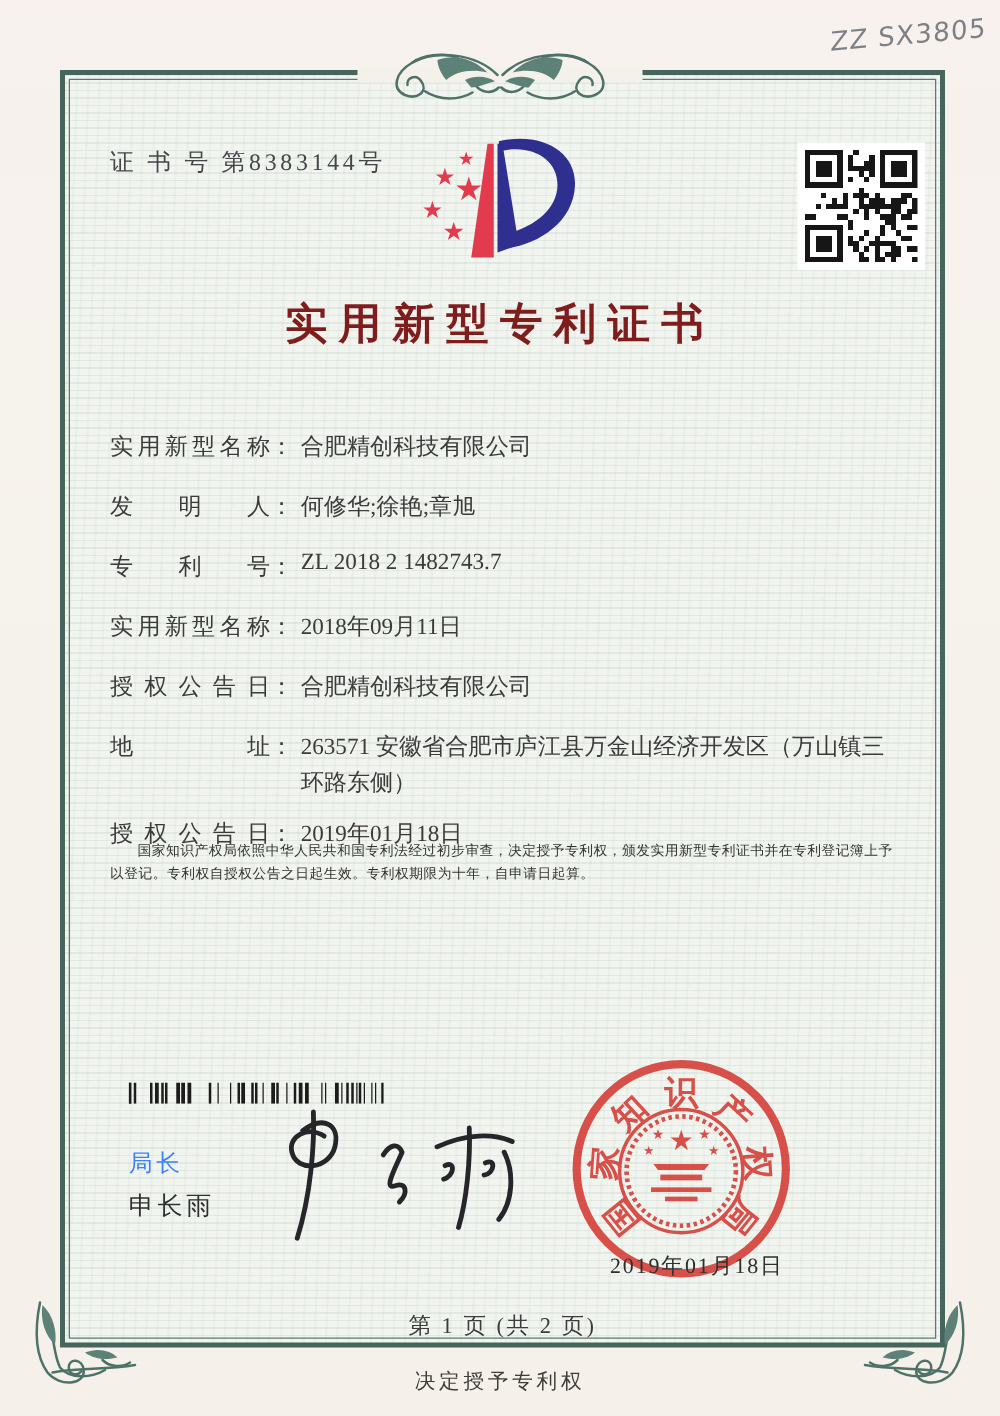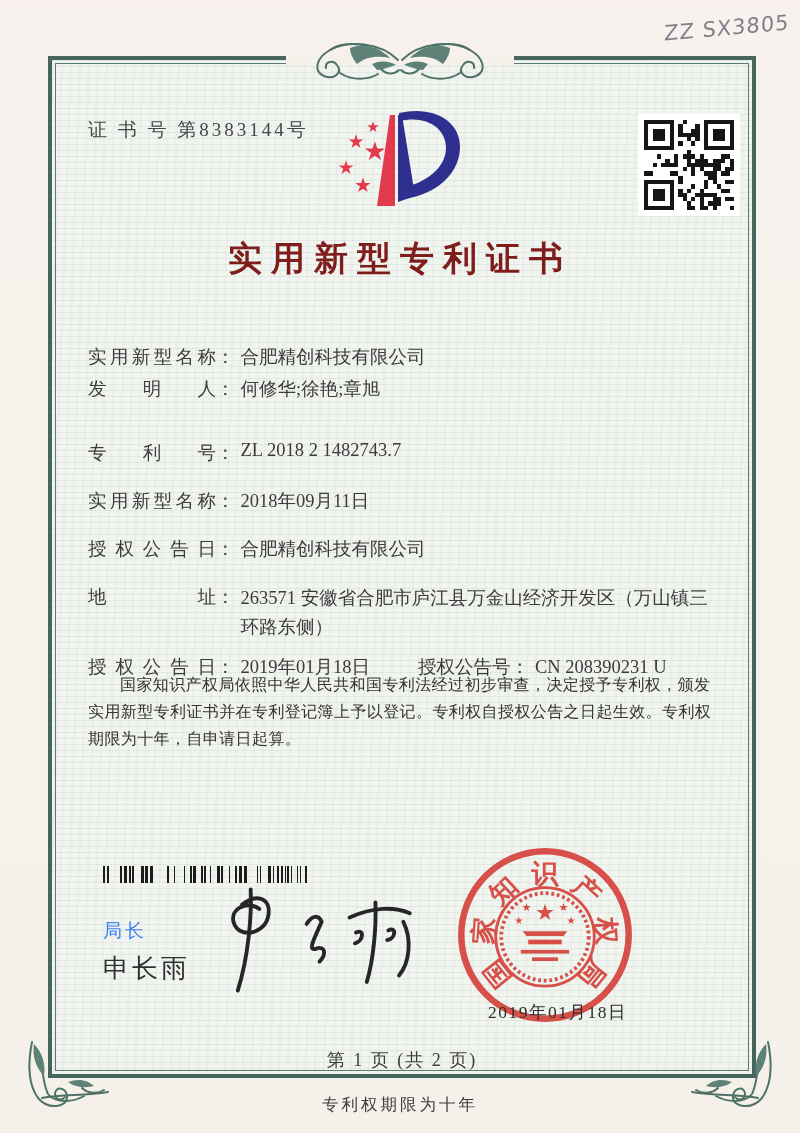--- a/index.html
+++ b/index.html
@@ -36,25 +36,25 @@
   .fields { left:88px; top:338px; width:640px; font-size:18.5px; color:#3b3b3b; }
   .field-row { position:absolute; left:0; white-space:nowrap; }
   .field-label {
     display:inline-block; width:128px; text-align:justify; text-align-last:justify;
     vertical-align:top;
   }
   .field-colon { display:inline-block; vertical-align:top; }
   .field-value { display:inline-block; vertical-align:top; margin-left:6px; }
   .field-value.wrap { white-space:normal; width:470px; line-height:1.55; }
   .pair2 { position:absolute; left:330px; white-space:nowrap; }
-  .paras { left:88px; top:672px; width:630px; font-size:16px; line-height:1.68; color:#34352f; letter-spacing:.4px; }
+  .paras { left:88px; top:672px; width:630px; font-size:11px; line-height:1.68; color:#34352f; letter-spacing:.4px; }
   .paras p { text-indent:2em; }
   .barcode { left:103px; top:866px; width:204px; height:17px; }
   .director-title { left:103px; top:918px; font-size:19px; letter-spacing:3px; color:#3b82f6; font-family:"Liberation Sans",sans-serif; }
-  .director-name  { left:103px; top:951px; font-size:26px; letter-spacing:3px; color:#2e2f31; font-family:"Liberation Sans",sans-serif; }
+  .director-name  { left:103px; top:951px; font-size:20px; letter-spacing:3px; color:#2e2f31; font-family:"Liberation Sans",sans-serif; }
   .signature { left:212px; top:882px; }
   .seal { left:452px; top:842px; }
   .seal-date { left:488px; top:1000px; font-size:17.5px; letter-spacing:1.5px; color:#2f2f2f; z-index:5; }
   .page-indicator { left:48px; top:1048px; width:708px; text-align:center; font-size:18px; color:#3c3c3c; letter-spacing:2px; }
   .back-note { left:0; top:1094px; width:800px; text-align:center; font-size:16.5px; color:#3c3c38; letter-spacing:3px; }
   .top-ornament { left:280px; top:34px; z-index:3; }
   .corner-flourish { z-index:3; }
   .cf-left  { left:22px;  top:1038px; }
   .cf-right { left:688px; top:1038px; }
   .logo { left:333px; top:108px; }
@@ -257,38 +257,37 @@
       <rect x="2" y="16" width="3" height="3" fill="#161616"></rect>
     </svg>
 </div>
 
 <div class="abs title">实用新型专利证书</div>
 
 <div class="abs fields">
   <div class="field-row" style="top:6px">
     <span class="field-label">实用新型名称</span><span class="field-colon">：</span><span class="field-value">合肥精创科技有限公司</span>
   </div>
-  <div class="field-row" style="top:38px">
+  <div class="field-row" style="top:54px">
     <span class="field-label">发明人</span><span class="field-colon">：</span><span class="field-value">何修华;徐艳;章旭</span>
   </div>
   <div class="field-row" style="top:102px">
     <span class="field-label">专利号</span><span class="field-colon">：</span><span class="field-value">ZL 2018 2 1482743.7</span>
   </div>
   <div class="field-row" style="top:150px">
     <span class="field-label">实用新型名称</span><span class="field-colon">：</span><span class="field-value">2018年09月11日</span>
   </div>
   <div class="field-row" style="top:198px">
     <span class="field-label">授权公告日</span><span class="field-colon">：</span><span class="field-value">合肥精创科技有限公司</span>
   </div>
   <div class="field-row" style="top:246px">
     <span class="field-label">地址</span><span class="field-colon">：</span><span class="field-value wrap">263571 安徽省合肥市庐江县万金山经济开发区（万山镇三环路东侧）</span>
   </div>
   <div class="field-row" style="top:316px">
     <span class="field-label">授权公告日</span><span class="field-colon">：</span><span class="field-value">2019年01月18日</span>
-    <span class="pair2"><span>授权公告号</span><span>：</span><span style="margin-left:6px">CN 208390231 U</span></span>
   </div>
 </div>
 
 <div class="abs paras">
   <p>国家知识产权局依照中华人民共和国专利法经过初步审查，决定授予专利权，颁发实用新型专利证书并在专利登记簿上予以登记。专利权自授权公告之日起生效。专利权期限为十年，自申请日起算。</p>
 </div>
 
 <svg class="abs barcode" id="barcode-svg" viewBox="0 0 204 17" preserveAspectRatio="none">
     <rect x="0" y="0" width="2" height="17" fill="#1c1c1c"></rect>
     <rect x="4" y="0" width="2" height="17" fill="#1c1c1c"></rect>
@@ -371,13 +370,13 @@
       <rect x="74" y="116" width="52" height="4"></rect>
       <rect x="86" y="124" width="28" height="4"></rect>
     </g>
   </g>
 </svg>
 
 <div class="abs seal-date">2019年01月18日</div>
 
 <div class="abs page-indicator">第 1 页 (共 2 页)</div>
 
-<div class="abs back-note">专利权期限为十年</div>
+<div class="abs back-note">决定授予专利权</div>
 
 </body></html>

